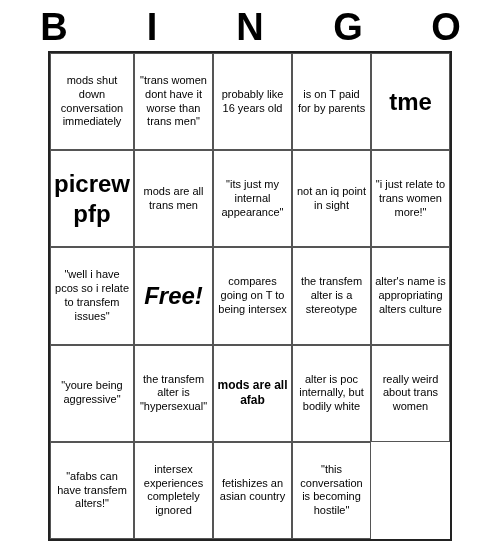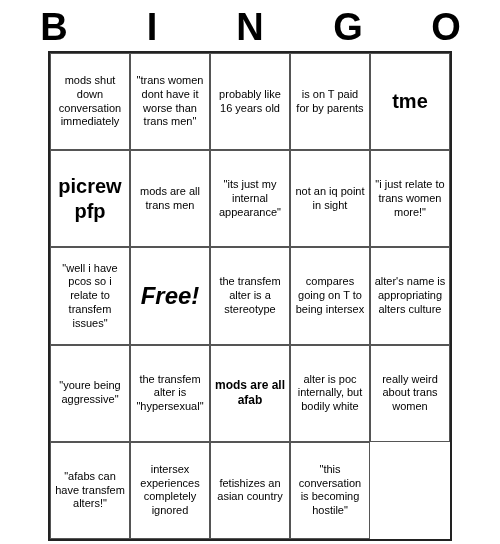--- a/index.html
+++ b/index.html
@@ -47,21 +47,21 @@
     .cell.free {
       font-size: 24px;
       font-weight: bold;
       font-style: italic;
     }
     .cell.large-text {
       font-size: 12px;
       font-weight: bold;
     }
     .cell.xl-text {
-      font-size: 20px;
+      font-size: 24px;
       font-weight: bold;
     }
   </style>
 </head>
 <body>
 
 <div id="bingo-title">
 <span>B</span>
     <span>I</span>
     <span>N</span>
@@ -75,22 +75,22 @@
     <div class="cell">probably like 16 years old</div>
     <div class="cell">is on T paid for by parents</div>
     <div class="cell xl-text">tme</div>
     <div class="cell xl-text">picrew pfp</div>
     <div class="cell">mods are all trans men</div>
     <div class="cell">"its just my internal appearance"</div>
     <div class="cell">not an iq point in sight</div>
     <div class="cell">"i just relate to trans women more!"</div>
     <div class="cell">"well i have pcos so i relate to transfem issues"</div>
     <div class="cell free">Free!</div>
+    <div class="cell">compares going on T to being intersex</div>
     <div class="cell">the transfem alter is a stereotype</div>
-    <div class="cell">compares going on T to being intersex</div>
     <div class="cell">alter's name is appropriating alters culture</div>
     <div class="cell">"youre being aggressive"</div>
     <div class="cell">the transfem alter is "hypersexual"</div>
     <div class="cell large-text">mods are all afab</div>
     <div class="cell">alter is poc internally, but bodily white</div>
     <div class="cell">really weird about trans women</div>
     <div class="cell">"afabs can have transfem alters!"</div>
     <div class="cell">intersex experiences completely ignored</div>
     <div class="cell">fetishizes an asian country</div>
     <div class="cell">"this conversation is becoming hostile"</div>

